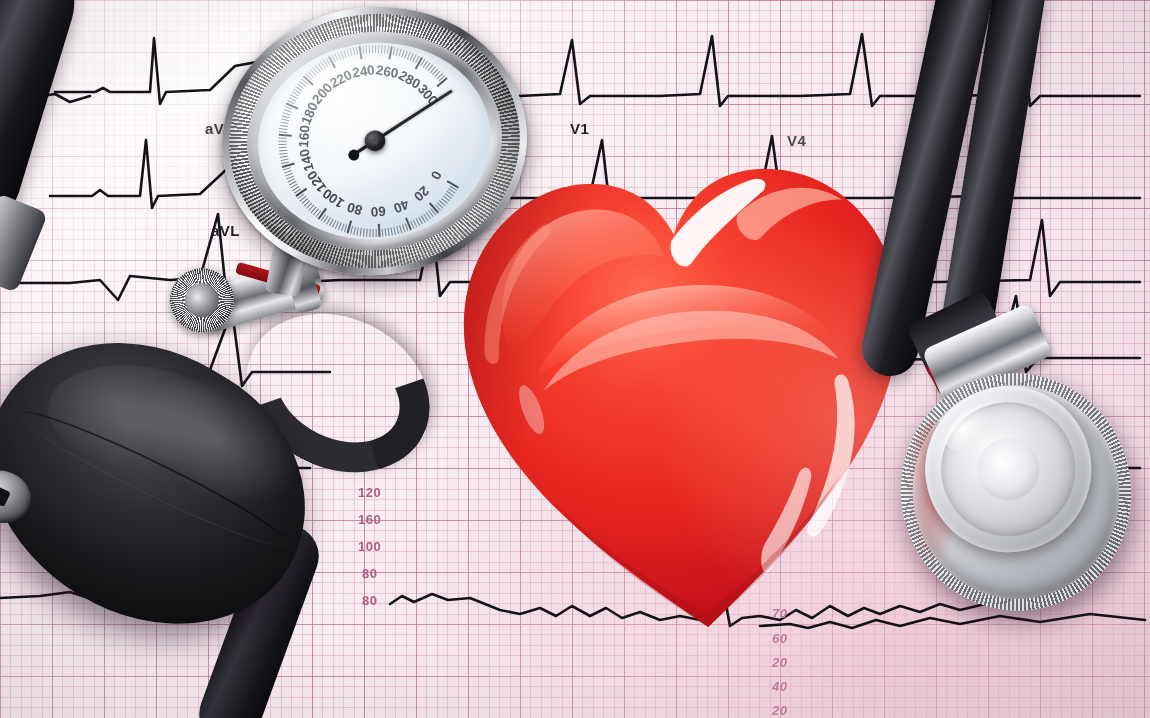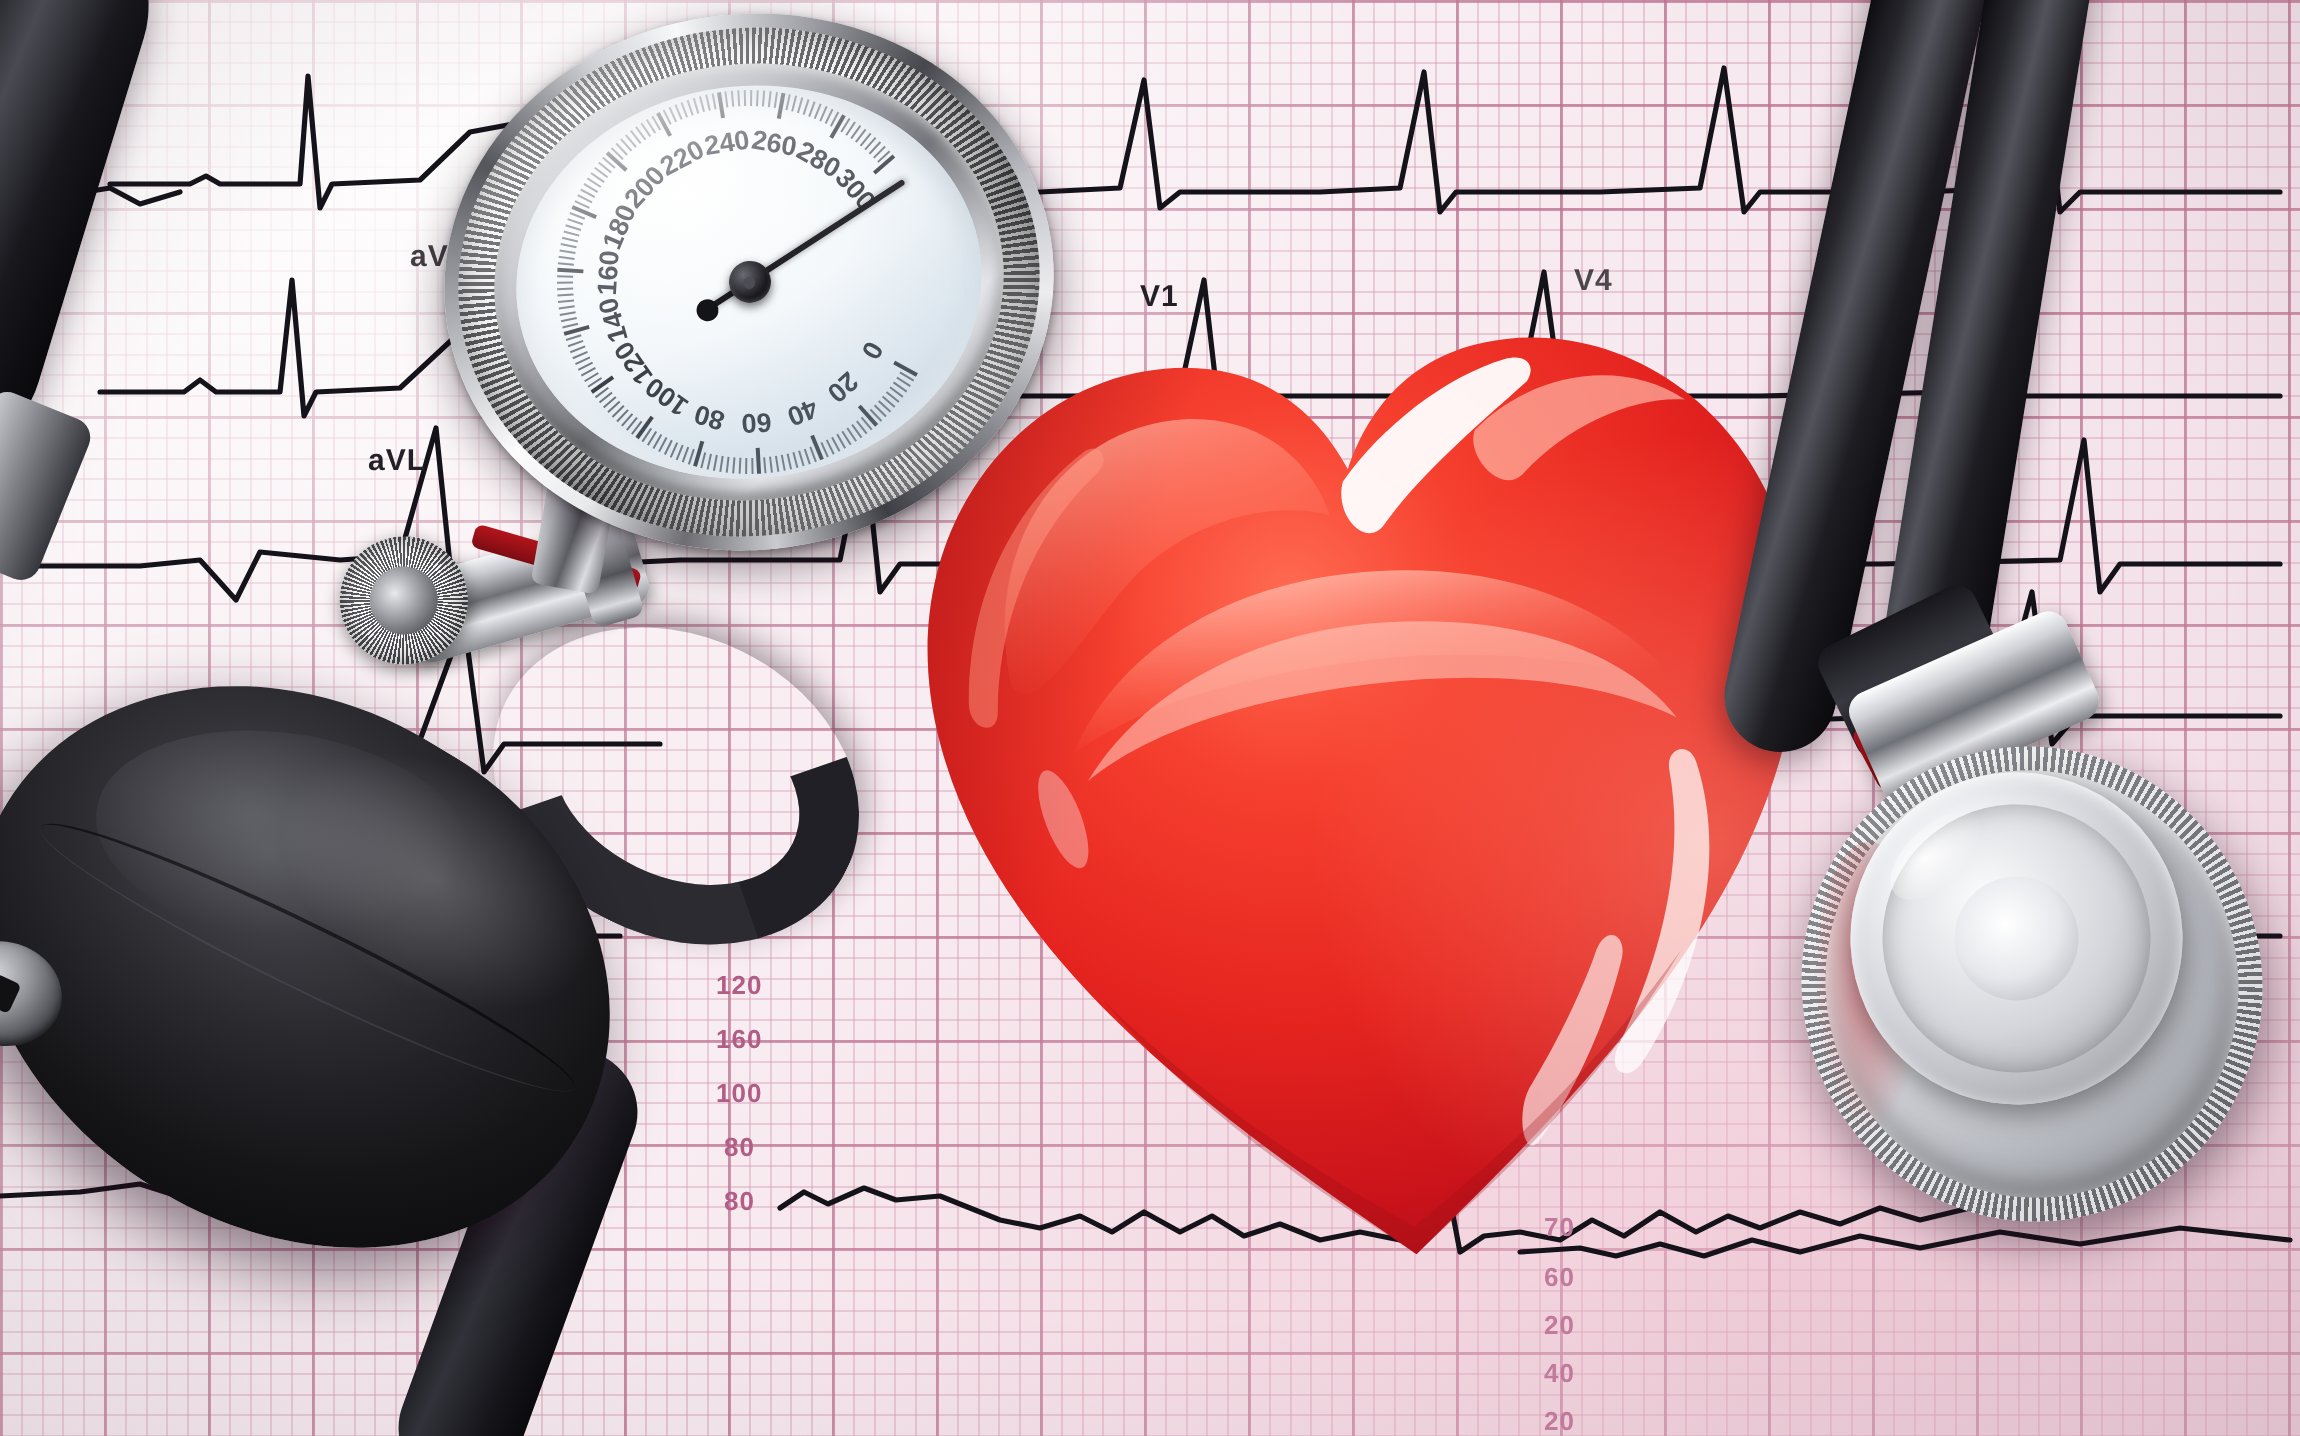--- a/index.html
+++ b/index.html
@@ -40,21 +40,21 @@
   svg.ecg-traces path{fill:none;stroke:#15131a;stroke-width:2.6;
     stroke-linejoin:round;stroke-linecap:round;}
 
   
   .lead-label{position:absolute;font-weight:bold;color:#231f26;
     font-size:15px;letter-spacing:.5px;}
 
   
   .axis-num{position:absolute;color:#b25d85;font-size:13px;font-weight:bold;
     letter-spacing:.5px;}
-  .axis-num.dim{color:#c27a9c;}
+  .axis-num.dim{color:#c27a9c;font-style:italic;}
 
   
   .gauge{position:absolute;left:222px;top:7px;width:305px;height:268px;
     transform:rotate(-6deg);}
   .gauge-outer{position:absolute;inset:0;border-radius:50%;
     background:
       conic-gradient(from 200deg,
         #6d6d72 0deg,#e9eaec 22deg,#fcfcfd 40deg,#a9abb0 70deg,
         #55565b 100deg,#cfd1d5 130deg,#f7f8fa 150deg,#9b9da2 180deg,
         #47484d 205deg,#bdbfc4 235deg,#ededf0 258deg,#85878c 288deg,
@@ -283,23 +283,23 @@
                L900,626 L930,618 L960,624 L1000,616 L1040,622 L1090,614 L1145,620"></path>
 
       <path d="M0,598 L40,596 L70,592 L95,600 L120,594 L150,598 L175,594"></path>
       <path d="M0,100 L30,98 L55,94 L70,102 L90,96"></path>
     </svg>
 
     <div class="paper-vignette"></div>
   </div>
 
   <div class="lead-label" style="left:205px;top:120px;opacity:.85;">aVR</div>
-  <div class="lead-label" style="left:184px;top:222px;">aVL</div>
+  <div class="lead-label" style="left:211px;top:222px;">aVL</div>
   <div class="lead-label" style="left:198px;top:314px;">aVF</div>
-  <div class="lead-label" style="left:570px;top:140px;text-align:center;">V1</div>
+  <div class="lead-label" style="left:570px;top:120px;text-align:center;">V1</div>
   <div class="lead-label" style="left:787px;top:132px;opacity:.8;">V4</div>
 
   <div class="axis-num" style="left:358px;top:485px;">120</div>
   <div class="axis-num" style="left:358px;top:512px;">160</div>
   <div class="axis-num" style="left:358px;top:539px;">100</div>
   <div class="axis-num" style="left:362px;top:566px;">80</div>
   <div class="axis-num" style="left:362px;top:593px;">80</div>
 
   <div class="axis-num dim" style="left:772px;top:606px;">70</div>
   <div class="axis-num dim" style="left:772px;top:631px;">60</div>

